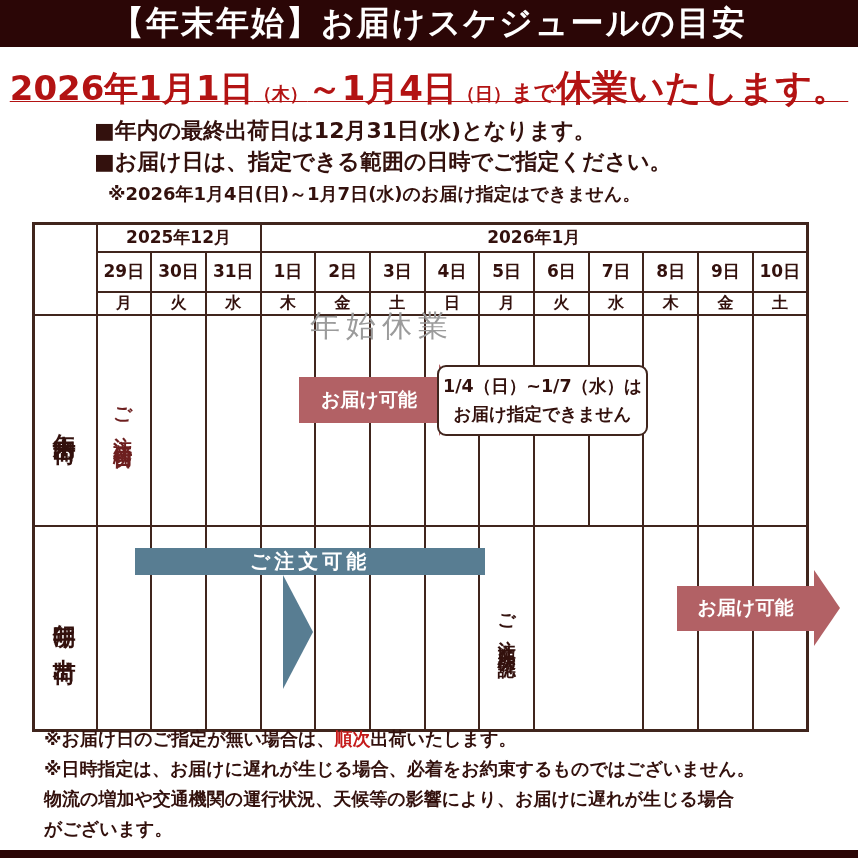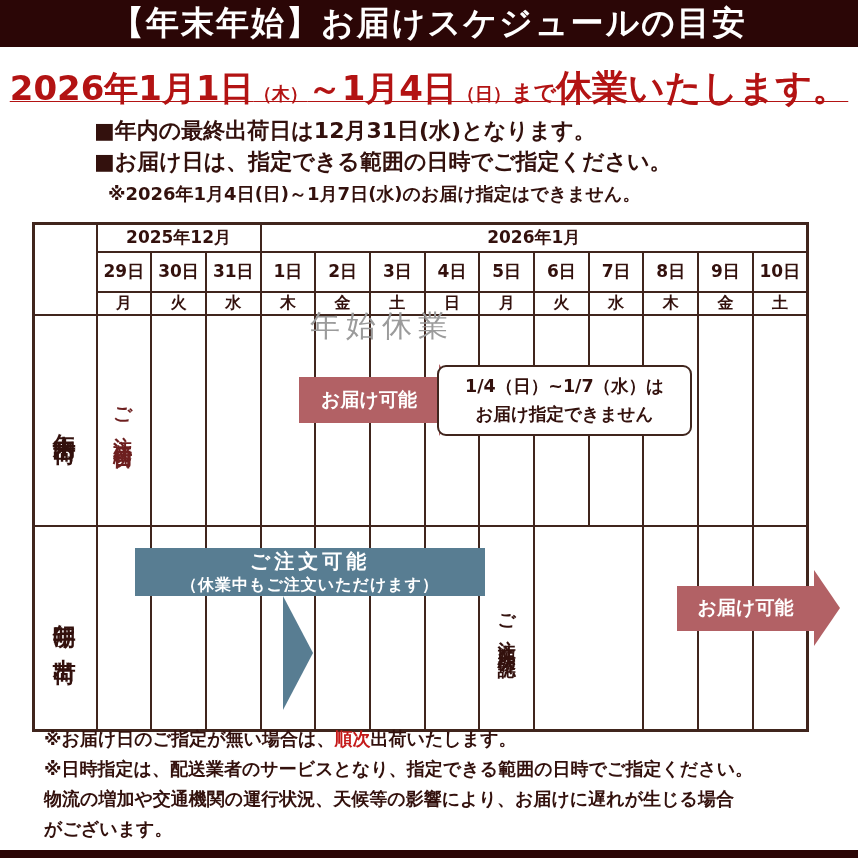--- a/index.html
+++ b/index.html
@@ -61,21 +61,21 @@
   .holiday{position:absolute;left:274px;top:306px;width:216px;text-align:center;
     font-size:30px;font-weight:normal;color:var(--graytxt);letter-spacing:6px;white-space:nowrap;}
   .arrow{position:absolute;display:flex;align-items:center;}
   .abody{display:flex;flex-direction:column;align-items:center;justify-content:center;
     color:#fff;font-weight:bold;text-align:center;margin-left:24px;}
   .atip{width:0;height:0;}
   .arrow-top{left:275px;top:364px;height:72px;}
   .arrow-top .abody{width:140px;height:46px;background:var(--rose);font-size:19px;}
   .arrow-top .atip{border-top:36px solid transparent;border-bottom:36px solid transparent;
     border-left:24px solid var(--rose);}
-  .callout{position:absolute;left:437px;top:365px;width:255px;height:71px;background:#fff;
+  .callout{position:absolute;left:437px;top:365px;width:211px;height:71px;background:#fff;
     border:2.5px solid var(--line);border-radius:9px;display:flex;flex-direction:column;
     align-items:center;justify-content:center;color:var(--ink);font-weight:bold;
     font-size:17.5px;line-height:1.55;}
   .arrow-blue{left:111px;top:548px;height:114px;flex-direction:column;}
   .arrow-blue .abody{width:350px;height:68px;background:var(--blue);}
   .arrow-blue .l1{font-size:20px;letter-spacing:4px;}
   .arrow-blue .l2{font-size:16px;letter-spacing:1px;}
   .arrow-blue .atip{border-top:57px solid transparent;border-bottom:57px solid transparent;
     border-left:30px solid var(--blue);}
   .arrow-bot{left:653px;top:570px;height:76px;}
@@ -193,32 +193,31 @@
   </div>
 
   <div class="callout">
     <div>1/4（日）~1/7（水）は</div>
     <div>お届け指定できません</div>
   </div>
 
   <div class="arrow arrow-blue">
     <div class="abody">
       <div class="l1">ご注文可能</div>
-      <div class="l2">（休業中もご注文いただけます）</div>
     </div>
     <div class="atip"></div>
   </div>
 
   <div class="arrow arrow-bot">
     <div class="abody">お届け可能</div>
     <div class="atip"></div>
   </div>
 
   <footer class="notes">
     <div><span>※お届け日のご指定が無い場合は、</span><span class="red">順次</span><span>出荷いたします。</span></div>
-    <div>※日時指定は、配送業者のサービスとなり、指定できる範囲の日時でご指定ください。</div>
+    <div>※日時指定は、お届けに遅れが生じる場合、必着をお約束するものではございません。</div>
     <div>物流の増加や交通機関の運行状況、天候等の影響により、お届けに遅れが生じる場合</div>
     <div>がございます。</div>
   </footer>
 
   <div class="bottombar"></div>
 
 </div>
 
 </body></html>

